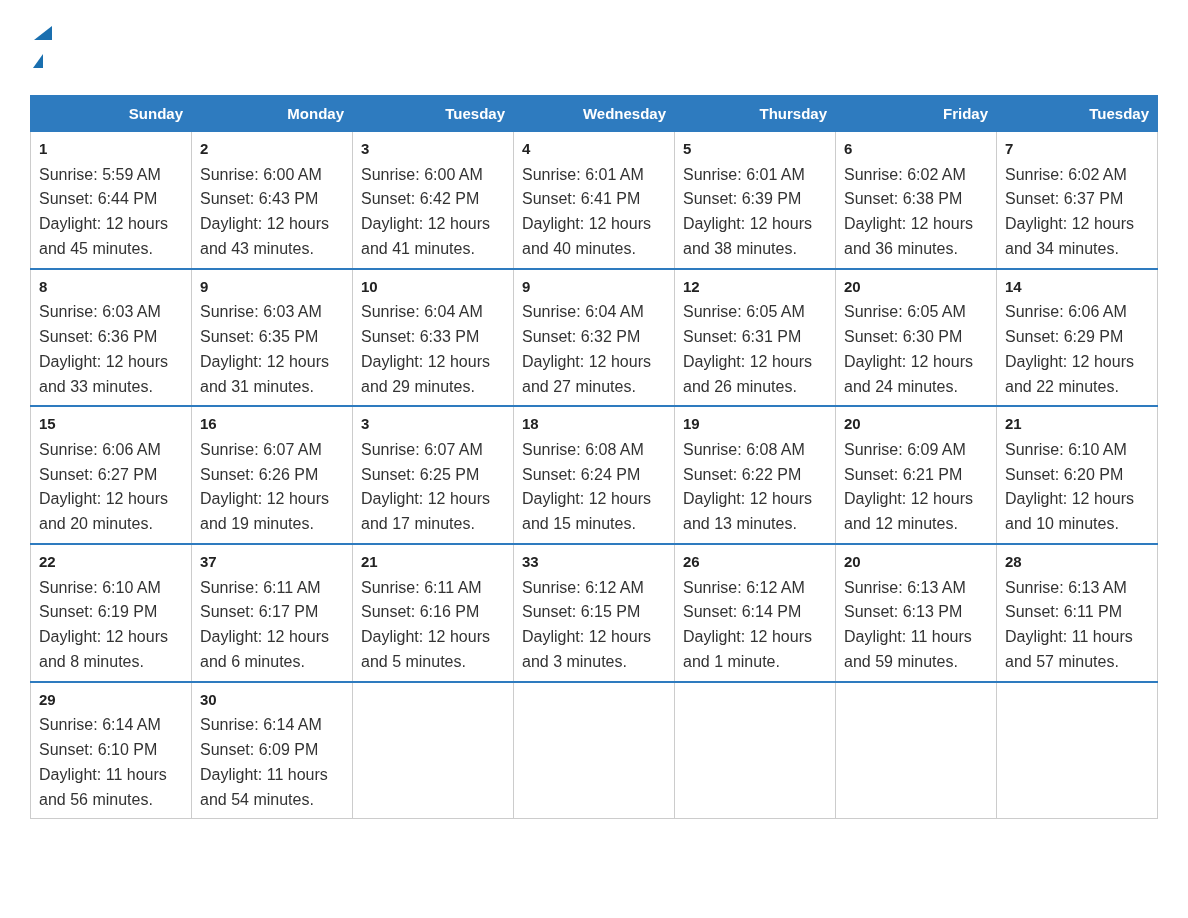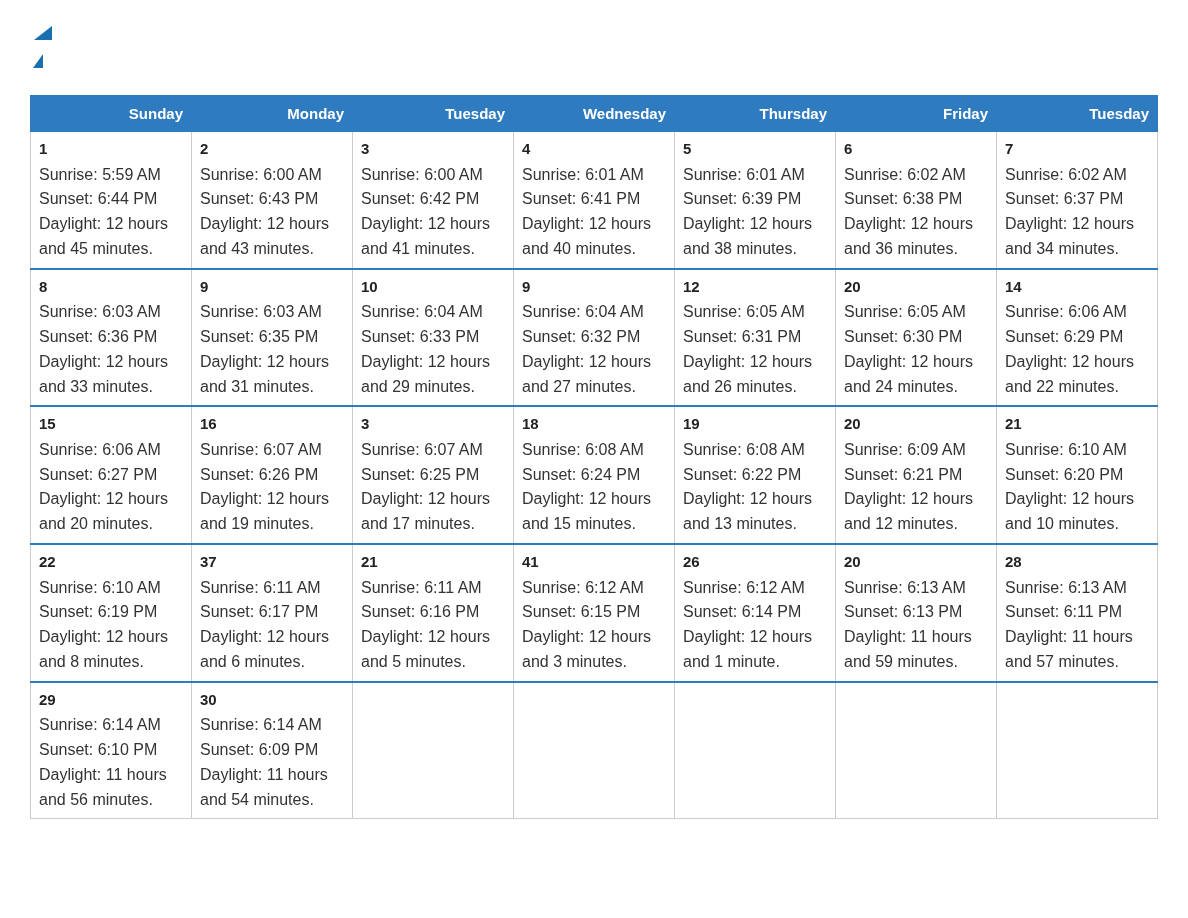--- a/index.html
+++ b/index.html
@@ -160,21 +160,21 @@
         <td><span class="day-num">3</span><span class="day-info">Sunrise: 6:07 AM<br>Sunset: 6:25 PM<br>Daylight: 12 hours and 17 minutes.</span></td>
         <td><span class="day-num">18</span><span class="day-info">Sunrise: 6:08 AM<br>Sunset: 6:24 PM<br>Daylight: 12 hours and 15 minutes.</span></td>
         <td><span class="day-num">19</span><span class="day-info">Sunrise: 6:08 AM<br>Sunset: 6:22 PM<br>Daylight: 12 hours and 13 minutes.</span></td>
         <td><span class="day-num">20</span><span class="day-info">Sunrise: 6:09 AM<br>Sunset: 6:21 PM<br>Daylight: 12 hours and 12 minutes.</span></td>
         <td><span class="day-num">21</span><span class="day-info">Sunrise: 6:10 AM<br>Sunset: 6:20 PM<br>Daylight: 12 hours and 10 minutes.</span></td>
       </tr>
       <tr>
         <td><span class="day-num">22</span><span class="day-info">Sunrise: 6:10 AM<br>Sunset: 6:19 PM<br>Daylight: 12 hours and 8 minutes.</span></td>
         <td><span class="day-num">37</span><span class="day-info">Sunrise: 6:11 AM<br>Sunset: 6:17 PM<br>Daylight: 12 hours and 6 minutes.</span></td>
         <td><span class="day-num">21</span><span class="day-info">Sunrise: 6:11 AM<br>Sunset: 6:16 PM<br>Daylight: 12 hours and 5 minutes.</span></td>
-        <td><span class="day-num">41</span><span class="day-info">Sunrise: 6:12 AM<br>Sunset: 6:15 PM<br>Daylight: 12 hours and 3 minutes.</span></td>
+        <td><span class="day-num">33</span><span class="day-info">Sunrise: 6:12 AM<br>Sunset: 6:15 PM<br>Daylight: 12 hours and 3 minutes.</span></td>
         <td><span class="day-num">26</span><span class="day-info">Sunrise: 6:12 AM<br>Sunset: 6:14 PM<br>Daylight: 12 hours and 1 minute.</span></td>
         <td><span class="day-num">20</span><span class="day-info">Sunrise: 6:13 AM<br>Sunset: 6:13 PM<br>Daylight: 11 hours and 59 minutes.</span></td>
         <td><span class="day-num">28</span><span class="day-info">Sunrise: 6:13 AM<br>Sunset: 6:11 PM<br>Daylight: 11 hours and 57 minutes.</span></td>
       </tr>
       <tr>
         <td><span class="day-num">29</span><span class="day-info">Sunrise: 6:14 AM<br>Sunset: 6:10 PM<br>Daylight: 11 hours and 56 minutes.</span></td>
         <td><span class="day-num">30</span><span class="day-info">Sunrise: 6:14 AM<br>Sunset: 6:09 PM<br>Daylight: 11 hours and 54 minutes.</span></td>
         <td class="empty-cell"></td>
         <td class="empty-cell"></td>
         <td class="empty-cell"></td>

